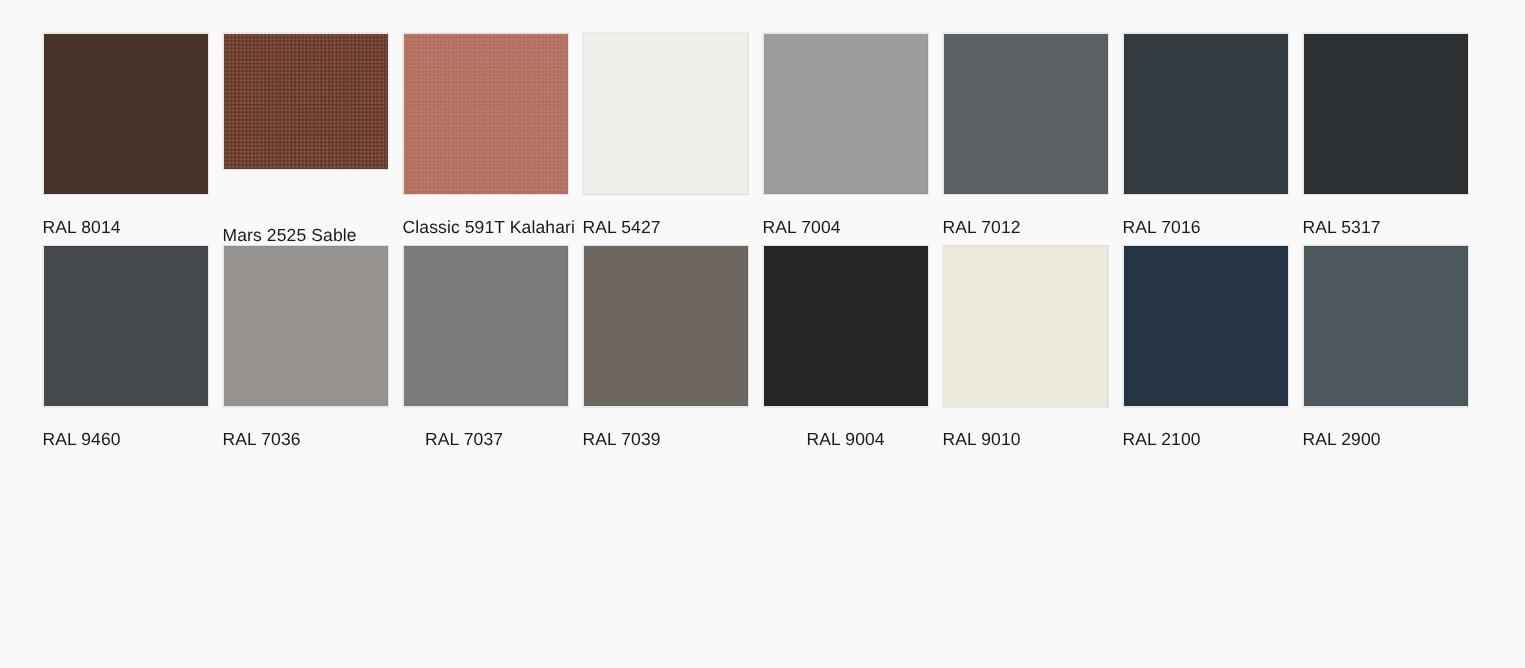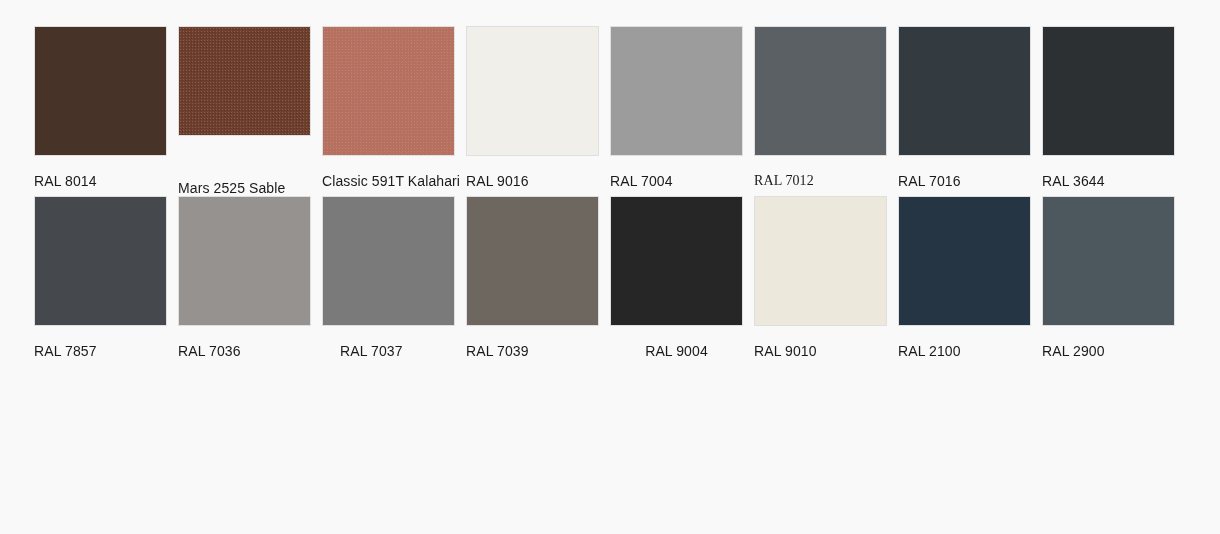--- a/index.html
+++ b/index.html
@@ -84,41 +84,41 @@
     <div class="swatch-cell">
       <div class="swatch-chip textured coarse" style="background-color: rgb(111, 63, 46);"></div>
       <div class="swatch-label" style="color: rgb(26, 26, 26); margin-top: 44px;">Mars 2525 Sable</div>
     </div>
     <div class="swatch-cell">
       <div class="swatch-chip textured" style="background-color: rgb(181, 112, 95);"></div>
       <div class="swatch-label" style="color: rgb(26, 26, 26);">Classic 591T Kalahari</div>
     </div>
     <div class="swatch-cell">
       <div class="swatch-chip" style="background-color: rgb(240, 239, 234);"></div>
-      <div class="swatch-label" style="color: rgb(26, 26, 26);">RAL 9016</div>
+      <div class="swatch-label" style="color: rgb(26, 26, 26);">RAL 5427</div>
     </div>
     <div class="swatch-cell">
       <div class="swatch-chip" style="background-color: rgb(156, 156, 156);"></div>
       <div class="swatch-label" style="color: rgb(26, 26, 26);">RAL 7004</div>
     </div>
     <div class="swatch-cell">
       <div class="swatch-chip" style="background-color: rgb(90, 96, 99);"></div>
-      <div class="swatch-label" style="color: rgb(26, 26, 26); font-family: Liberation Serif, serif;">RAL 7012</div>
+      <div class="swatch-label" style="color: rgb(26, 26, 26);">RAL 7012</div>
     </div>
     <div class="swatch-cell">
       <div class="swatch-chip" style="background-color: rgb(52, 59, 64);"></div>
       <div class="swatch-label" style="color: rgb(26, 26, 26);">RAL 7016</div>
     </div>
     <div class="swatch-cell">
       <div class="swatch-chip" style="background-color: rgb(44, 48, 51);"></div>
-      <div class="swatch-label" style="color: rgb(26, 26, 26);">RAL 3644</div>
+      <div class="swatch-label" style="color: rgb(26, 26, 26);">RAL 5317</div>
     </div>
     <div class="swatch-cell">
       <div class="swatch-chip" style="background-color: rgb(69, 73, 78);"></div>
-      <div class="swatch-label" style="color: rgb(26, 26, 26);">RAL 7857</div>
+      <div class="swatch-label" style="color: rgb(26, 26, 26);">RAL 9460</div>
     </div>
     <div class="swatch-cell">
       <div class="swatch-chip" style="background-color: rgb(150, 146, 144);"></div>
       <div class="swatch-label" style="color: rgb(26, 26, 26);">RAL 7036</div>
     </div>
     <div class="swatch-cell">
       <div class="swatch-chip" style="background-color: rgb(122, 122, 122);"></div>
       <div class="swatch-label" style="color: rgb(26, 26, 26); margin-left: 18px;">RAL 7037</div>
     </div>
     <div class="swatch-cell">

